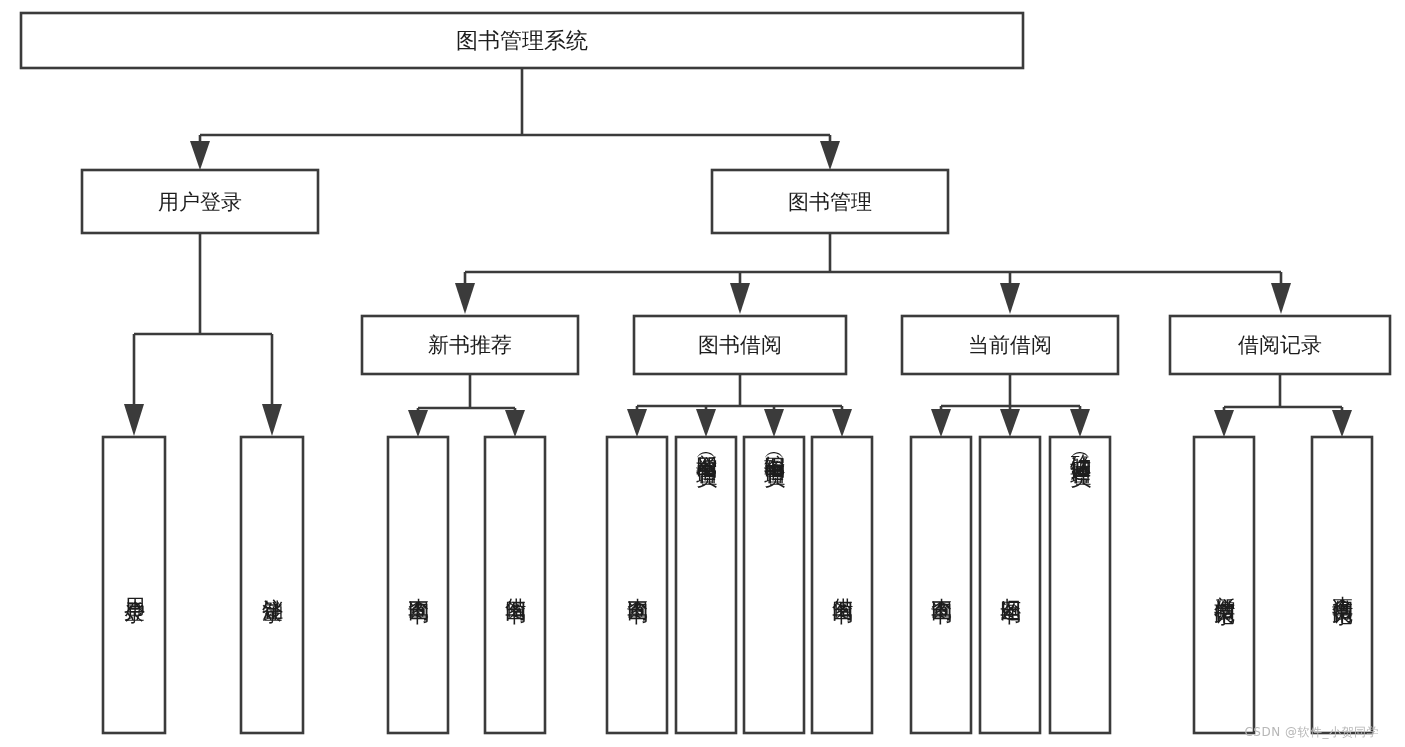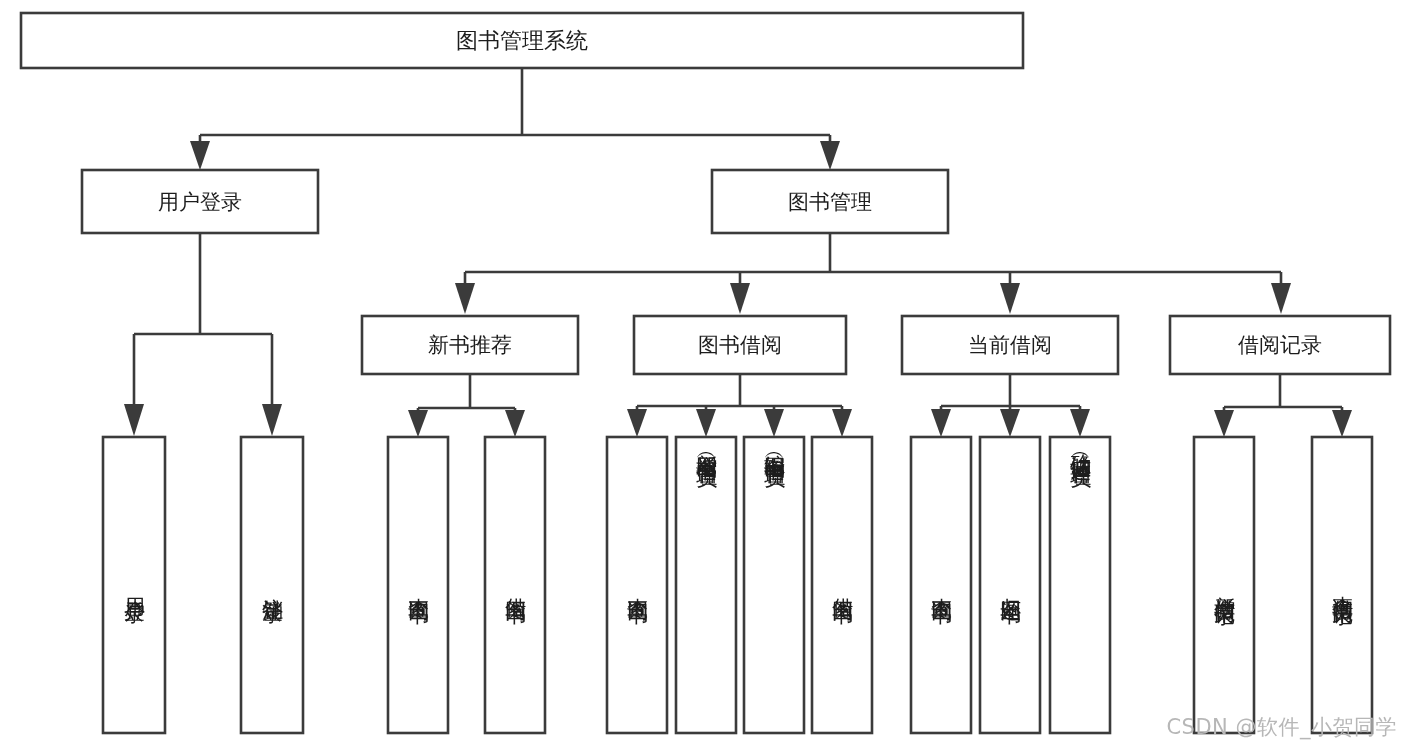--- a/index.html
+++ b/index.html
@@ -68,24 +68,24 @@
     text-orientation: upright;
     font-family: "DejaVu Sans", "Liberation Sans", sans-serif;
     font-size: 21px;
     line-height: 1.12;
     color: #1d1d1d;
     letter-spacing: 2px;
     white-space: nowrap;
   }
   .watermark {
     position: absolute;
-    right: 8px;
+    right: 26px;
     bottom: 6px;
     font-family: "DejaVu Sans", "Liberation Sans", sans-serif;
-    font-size: 21px;
+    font-size: 12px;
     color: #b7b7b7;
     letter-spacing: 0.5px;
     user-select: none;
   }
 </style>
 </head>
 <body>
 
 <div id="diagram-root">
 

